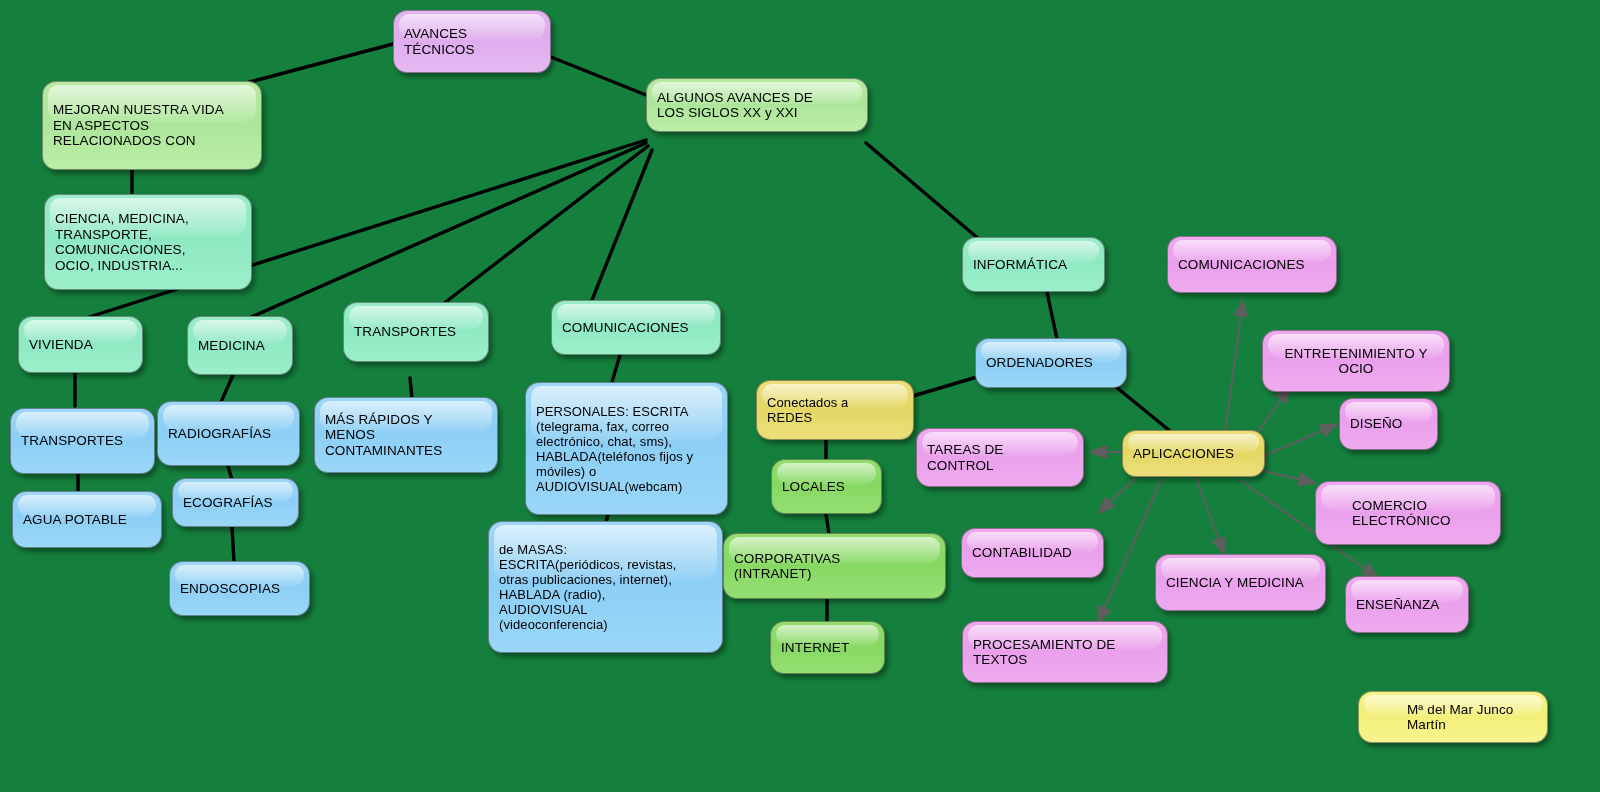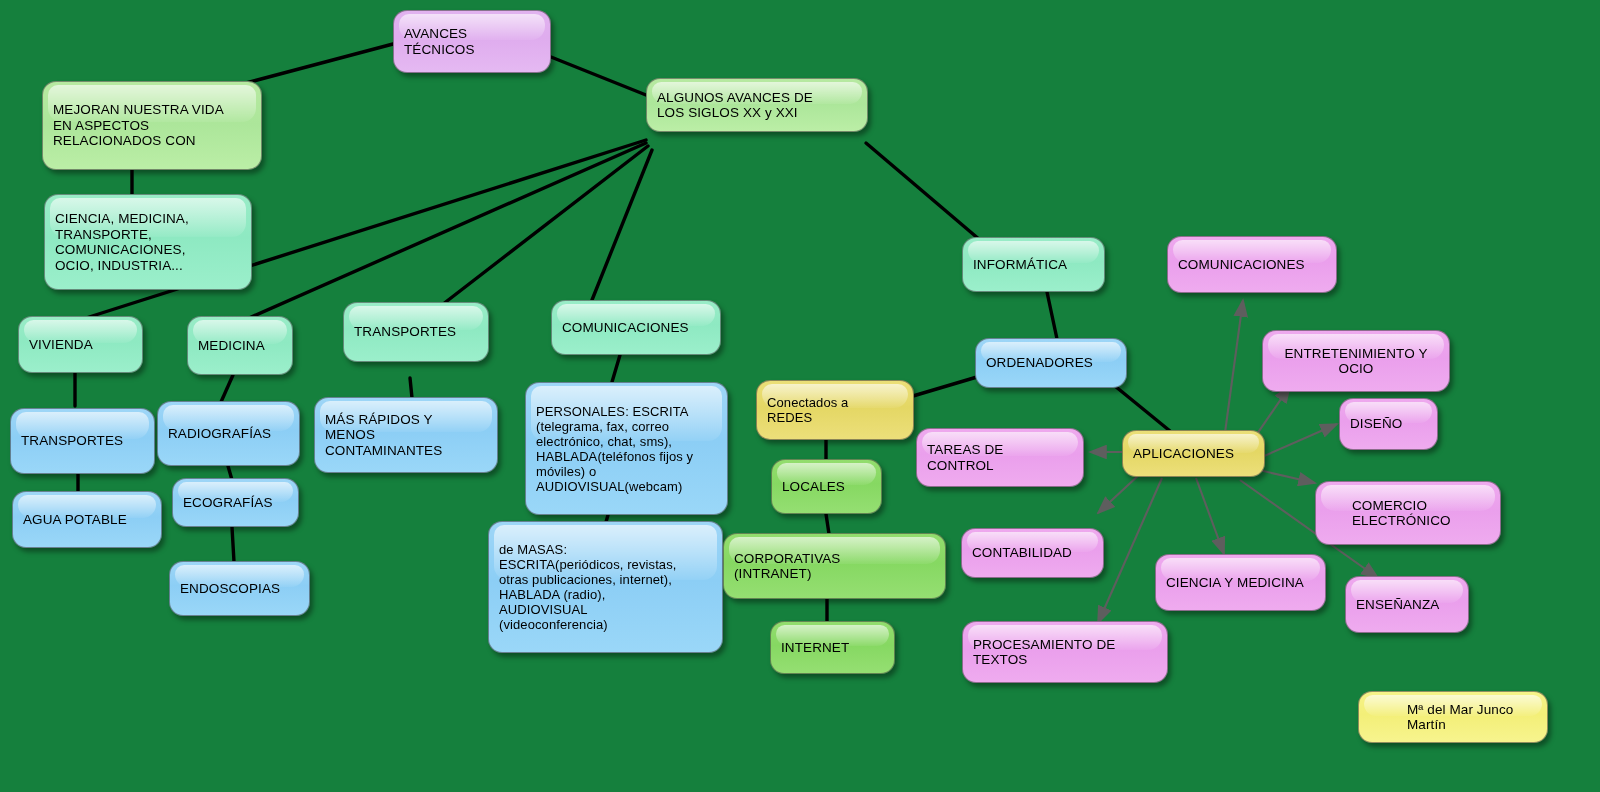--- a/index.html
+++ b/index.html
@@ -214,21 +214,21 @@
     <span class="label">Conectados a
 REDES</span>
   </div>
   <div class="node c-green" style="left:771px;top:459px;width:111px;height:55px;">
     <span class="label">LOCALES</span>
   </div>
   <div class="node c-green" style="left:723px;top:533px;width:223px;height:66px;">
     <span class="label">CORPORATIVAS
 (INTRANET)</span>
   </div>
-  <div class="node c-green" style="left:770px;top:621px;width:125px;height:53px;">
+  <div class="node c-green" style="left:770px;top:621px;width:115px;height:53px;">
     <span class="label">INTERNET</span>
   </div>
 
   <div class="node c-yellow" style="left:1122px;top:430px;width:143px;height:47px;">
     <span class="label">APLICACIONES</span>
   </div>
 
   <div class="node c-magenta" style="left:916px;top:428px;width:168px;height:59px;">
     <span class="label">TAREAS DE
 CONTROL</span>

